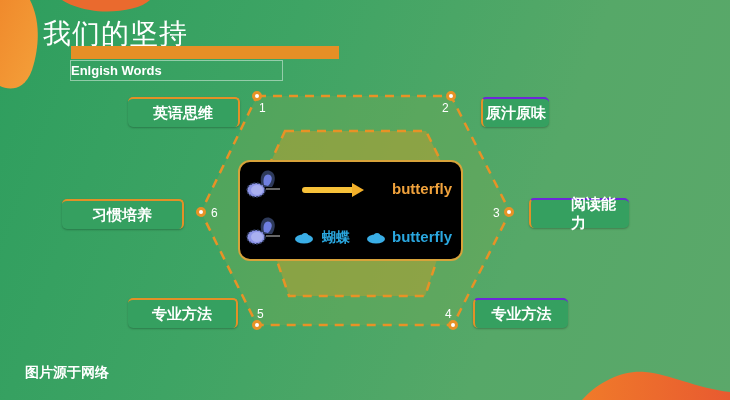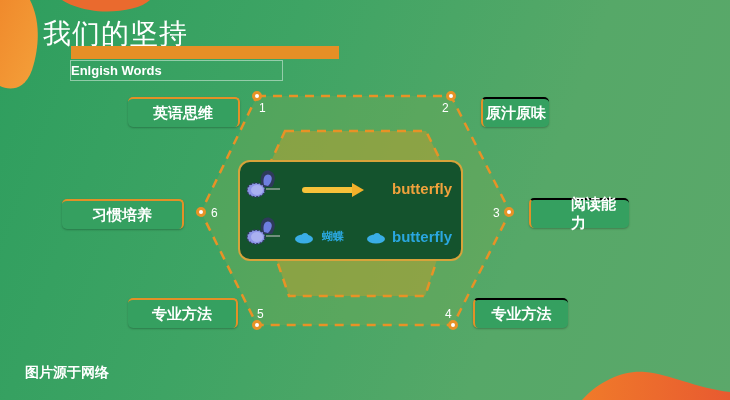--- a/index.html
+++ b/index.html
@@ -27,39 +27,39 @@
   }
   .label-box {
     position: absolute; height: 30px;
     background: #35a060;
     border-radius: 5px;
     color: #ffffff; font-size: 15px; font-weight: bold;
     display: flex; align-items: center; justify-content: center;
     box-shadow: 0 1px 2px rgba(0,0,0,0.25);
   }
   .label-box.left { border-top: 2px solid #e39027; border-right: 2px solid #e39027; }
-  .label-box.right { border-top: 2px solid #000000; border-left: 2px solid #e39027; font-family: Liberation Mono, monospace; }
+  .label-box.right { border-top: 2px solid #6d28d9; border-left: 2px solid #e39027; font-family: Liberation Mono, monospace; }
   .num {
     position: absolute; color: #ffffff; font-size: 12px;
     font-family: "Liberation Sans", sans-serif;
   }
   .dot {
     position: absolute; width: 10px; height: 10px; border-radius: 50%;
     background: #ffffff; border: 3px solid #e89226;
   }
   .card {
     position: absolute; left: 238px; top: 160px; width: 225px; height: 101px;
-    background: #14532d; border-radius: 12px;
+    background: #000000; border-radius: 12px;
     border: 2px solid #d7a33a;
   }
   .word {
     position: absolute; font-size: 15px; font-weight: bold;
     font-family: "Liberation Sans", sans-serif;
   }
-  .cn-word { position: absolute; font-size: 11px; font-weight: bold; color: #2aa7df; }
+  .cn-word { position: absolute; font-size: 14px; font-weight: bold; color: #2aa7df; }
   .footer {
     position: absolute; left: 25px; top: 364px;
     color: #ffffff; font-size: 14px; font-weight: bold;
   }
 </style>
 </head>
 <body>
 
 <svg class="blob" style="left:0;top:0;" width="160" height="130" viewBox="0 0 160 130">
   <defs>

